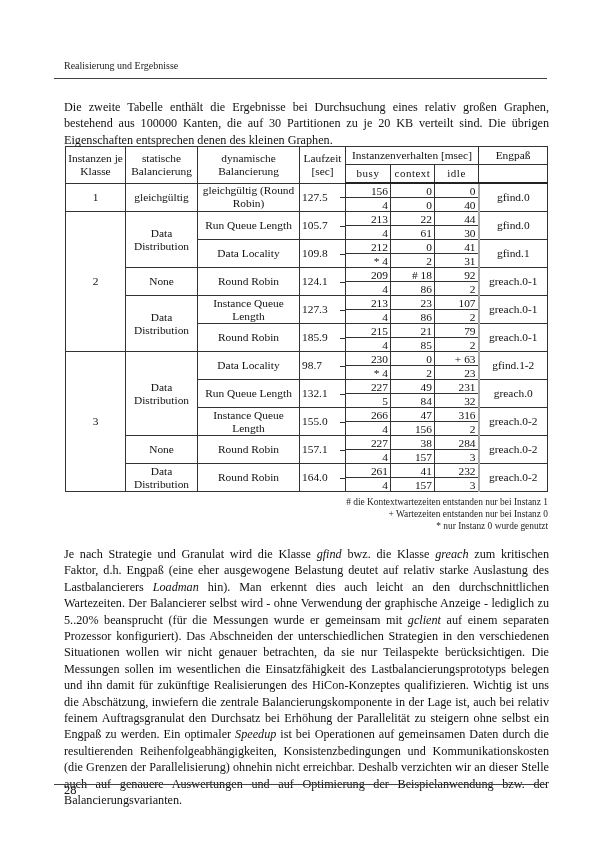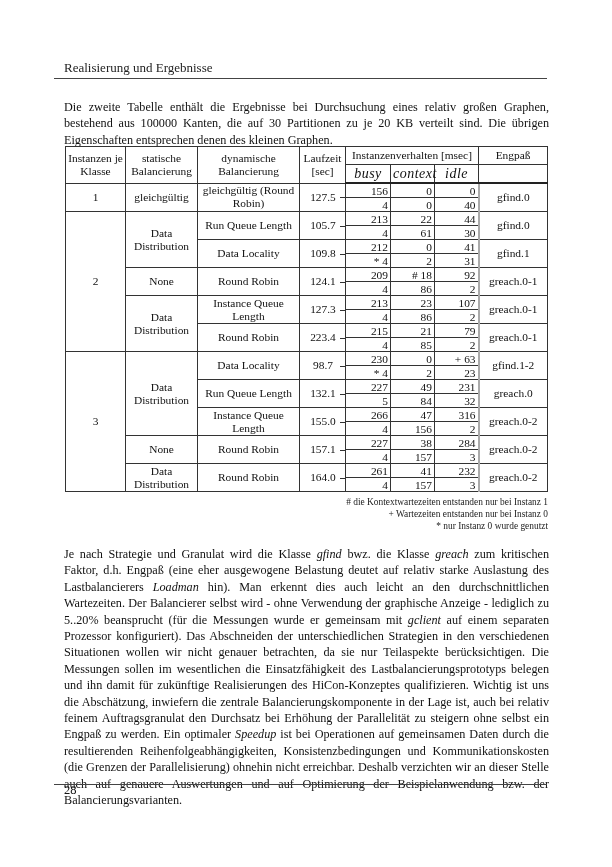--- a/index.html
+++ b/index.html
@@ -2,44 +2,44 @@
 <html><head>
 <meta charset="utf-8">
 <style>
   html, body { margin: 0; padding: 0; background: #ffffff; }
   body {
     width: 612px; height: 867px; position: relative; overflow: hidden;
     font-family: "Liberation Serif", "DejaVu Serif", serif; color: #111;
   }
   .running-head {
     position: absolute; left: 64px; top: 60px;
-    font-size: 13px; color: #222;
+    font-size: 10px; color: #222;
   }
   .head-rule {
     position: absolute; left: 54px; top: 78px; width: 493px; height: 0;
     border-top: 1.4px solid #444;
   }
   .intro {
     position: absolute; left: 64px; top: 99px; width: 485px;
     font-size: 12.2px; line-height: 16.4px; text-align: justify;
   }
   table.res {
     position: absolute; left: 65px; top: 146px; width: 482px;
     border-collapse: collapse; font-size: 11.4px; line-height: 13px;
     table-layout: fixed;
   }
   table.res td, table.res th {
     border: 1px solid #333; padding: 0 2px; text-align: center;
     vertical-align: middle; font-weight: normal;
   }
   table.res th { height: 17px; }
-  table.res th.it { font-style: italic; font-size: 14px; letter-spacing: 0.5px; height: 15px; }
+  table.res th.it { font-size: 11px; letter-spacing: 0.5px; height: 15px; }
   table.res tr.hdr2 th { border-bottom: 2.2px solid #222; }
   table.res td.num-in { text-align: right; padding-right: 2px; height: 13px; line-height: 12px; }
-  table.res td.run { text-align: center; padding-right: 1px; position: relative; }
+  table.res td.run { text-align: left; padding-right: 1px; position: relative; }
   table.res td.run .tick {
     position: absolute; right: 0; top: 50%; width: 5px; border-top: 1px solid #333;
   }
   table.res td.idle-c { border-right: 2px solid #aaa; }
   table.res tr.grp-top td { border-top: 1.6px solid #222; }
   table.res tr.sub-bottom td.num-in { border-bottom: 1px solid #333; }
   .fn {
     position: absolute; right: 64px; font-size: 9.4px; text-align: right; color: #222;
   }
   .body-text {
@@ -157,21 +157,21 @@
         <td class="num-in idle-c">107</td>
         <td rowspan="2">greach.0-1</td>
       </tr>
       <tr class="sub-bottom">
         <td class="num-in">4</td>
         <td class="num-in">86</td>
         <td class="num-in idle-c">2</td>
       </tr>
       <tr class="grp-top">
         <td rowspan="2">Round Robin</td>
-        <td rowspan="2" class="run"><span>223.4</span><span class="tick"></span></td>
+        <td rowspan="2" class="run"><span>185.9</span><span class="tick"></span></td>
         <td class="num-in">215</td>
         <td class="num-in">21</td>
         <td class="num-in idle-c">79</td>
         <td rowspan="2">greach.0-1</td>
       </tr>
       <tr class="sub-bottom">
         <td class="num-in">4</td>
         <td class="num-in">85</td>
         <td class="num-in idle-c">2</td>
       </tr>

